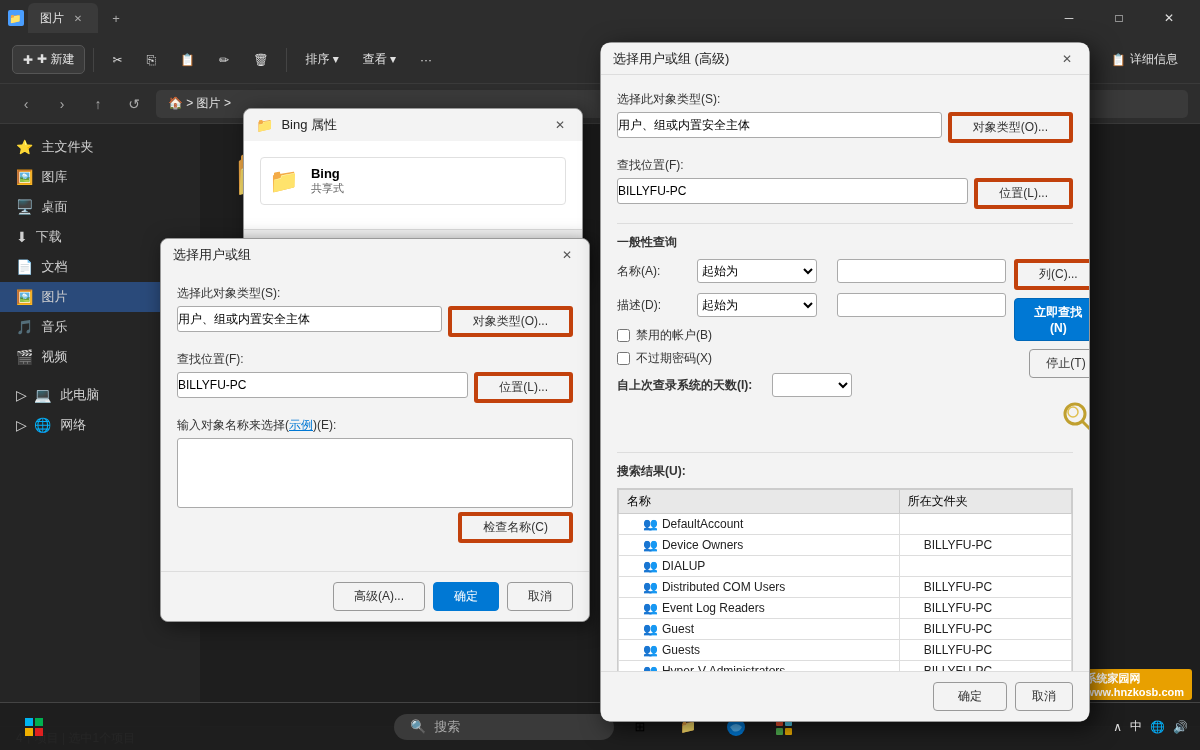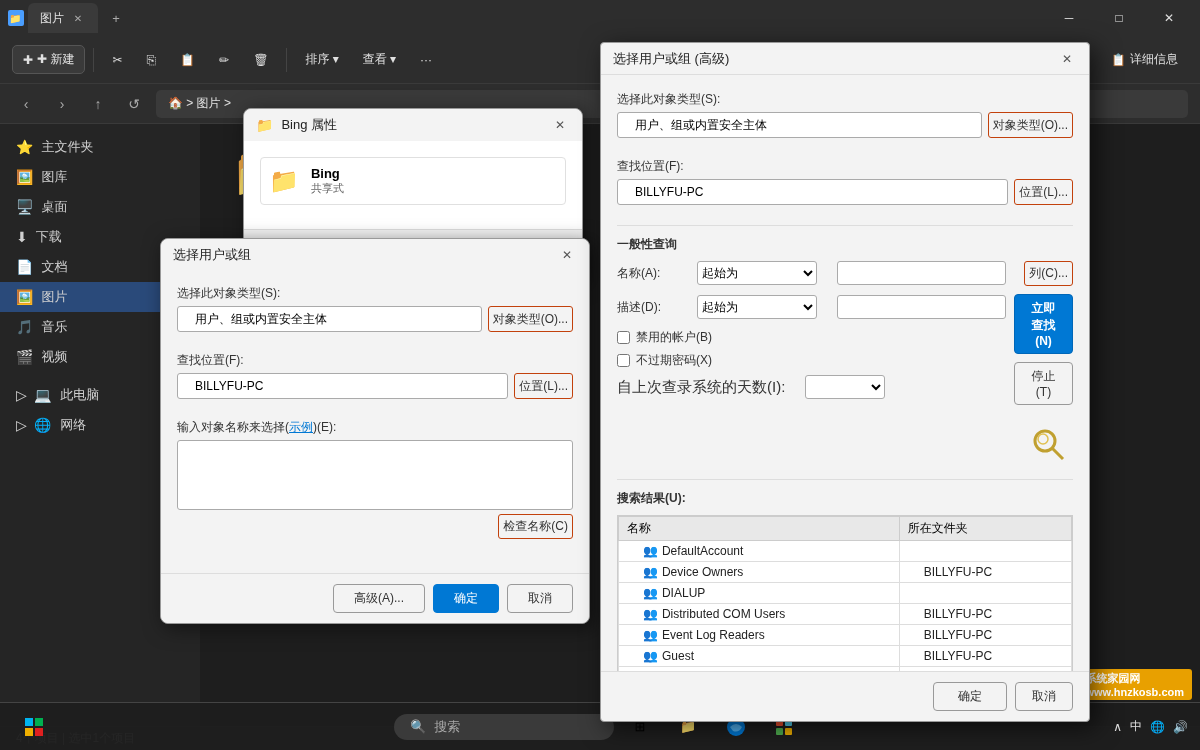--- a/index.html
+++ b/index.html
@@ -339,43 +339,43 @@
       position: absolute;
       top: 238px; left: 160px;
       width: 430px;
       background: #f3f3f3;
       border: 1px solid #999;
       border-radius: 8px;
       box-shadow: 4px 4px 20px rgba(0,0,0,0.5);
       z-index: 20;
     }
     .field-row {
-      margin-bottom: 20px;
+      margin-bottom: 14px;
     }
     .field-label {
       font-size: 12px;
       color: #333;
       margin-bottom: 4px;
     }
     .field-input {
       width: 100%;
       height: 26px;
       border: 1px solid #aaa;
       border-radius: 3px;
-      padding: 0 17px;
+      padding: 0 0;
       font-size: 12px;
       background: white;
     }
     .field-input-with-btn {
       display: flex; gap: 6px;
     }
     .field-input-with-btn .field-input { flex: 1; }
     .small-btn {
-      padding: 3px 4px;
-      border: 1px solid #c2410c;
+      padding: 3px 21px;
+      border: 4px solid #c2410c;
       background: #f3f3f3;
       border-radius: 3px;
       font-size: 12px;
       cursor: pointer;
       white-space: nowrap;
       color: #333;
     }
     .text-area-input {
       width: 100%;
       height: 70px;
@@ -394,21 +394,21 @@
     }
 
     
     .dialog-advanced {
       position: absolute;
       top: 42px; left: 600px;
       width: 490px;
       height: 680px;
       background: #f3f3f3;
       border: 1px solid #999;
-      border-radius: 4px;
+      border-radius: 12px;
       box-shadow: 6px 6px 25px rgba(0,0,0,0.6);
       z-index: 30;
       display: flex;
       flex-direction: column;
     }
     .adv-dialog-title {
       height: 32px;
       background: #f3f3f3;
       border-radius: 8px 8px 0 0;
       display: flex;
@@ -817,21 +817,21 @@
         </div>
         <div class="checkbox-row">
           <input type="checkbox" id="disabled-cb" style="">
           <label for="disabled-cb">禁用的帐户(B)</label>
         </div>
         <div class="checkbox-row">
           <input type="checkbox" id="noexpire-cb" style="">
           <label for="noexpire-cb">不过期密码(X)</label>
         </div>
         <div class="adv-row">
-          <label style="width:auto; font-size:15px; color:#333; flex-shrink:0;">自上次查录系统的天数(I):</label>
+          <label style="width:auto; font-size:12px; color:#333; flex-shrink:0;font-weight:bold;">自上次查录系统的天数(I):</label>
           <select class="adv-select" style="width:80px;">
             <option></option>
           </select>
         </div>
       </div>
       <div style="display:flex; flex-direction:column; gap:8px; align-items:flex-end; justify-content:flex-start; padding-top:0;">
         <button class="small-btn" style="white-space:nowrap;">列(C)...</button>
         <button class="find-now-btn">立即查找(N)</button>
         <button class="stop-btn">停止(T)</button>
         <div style="flex:1;"></div>

